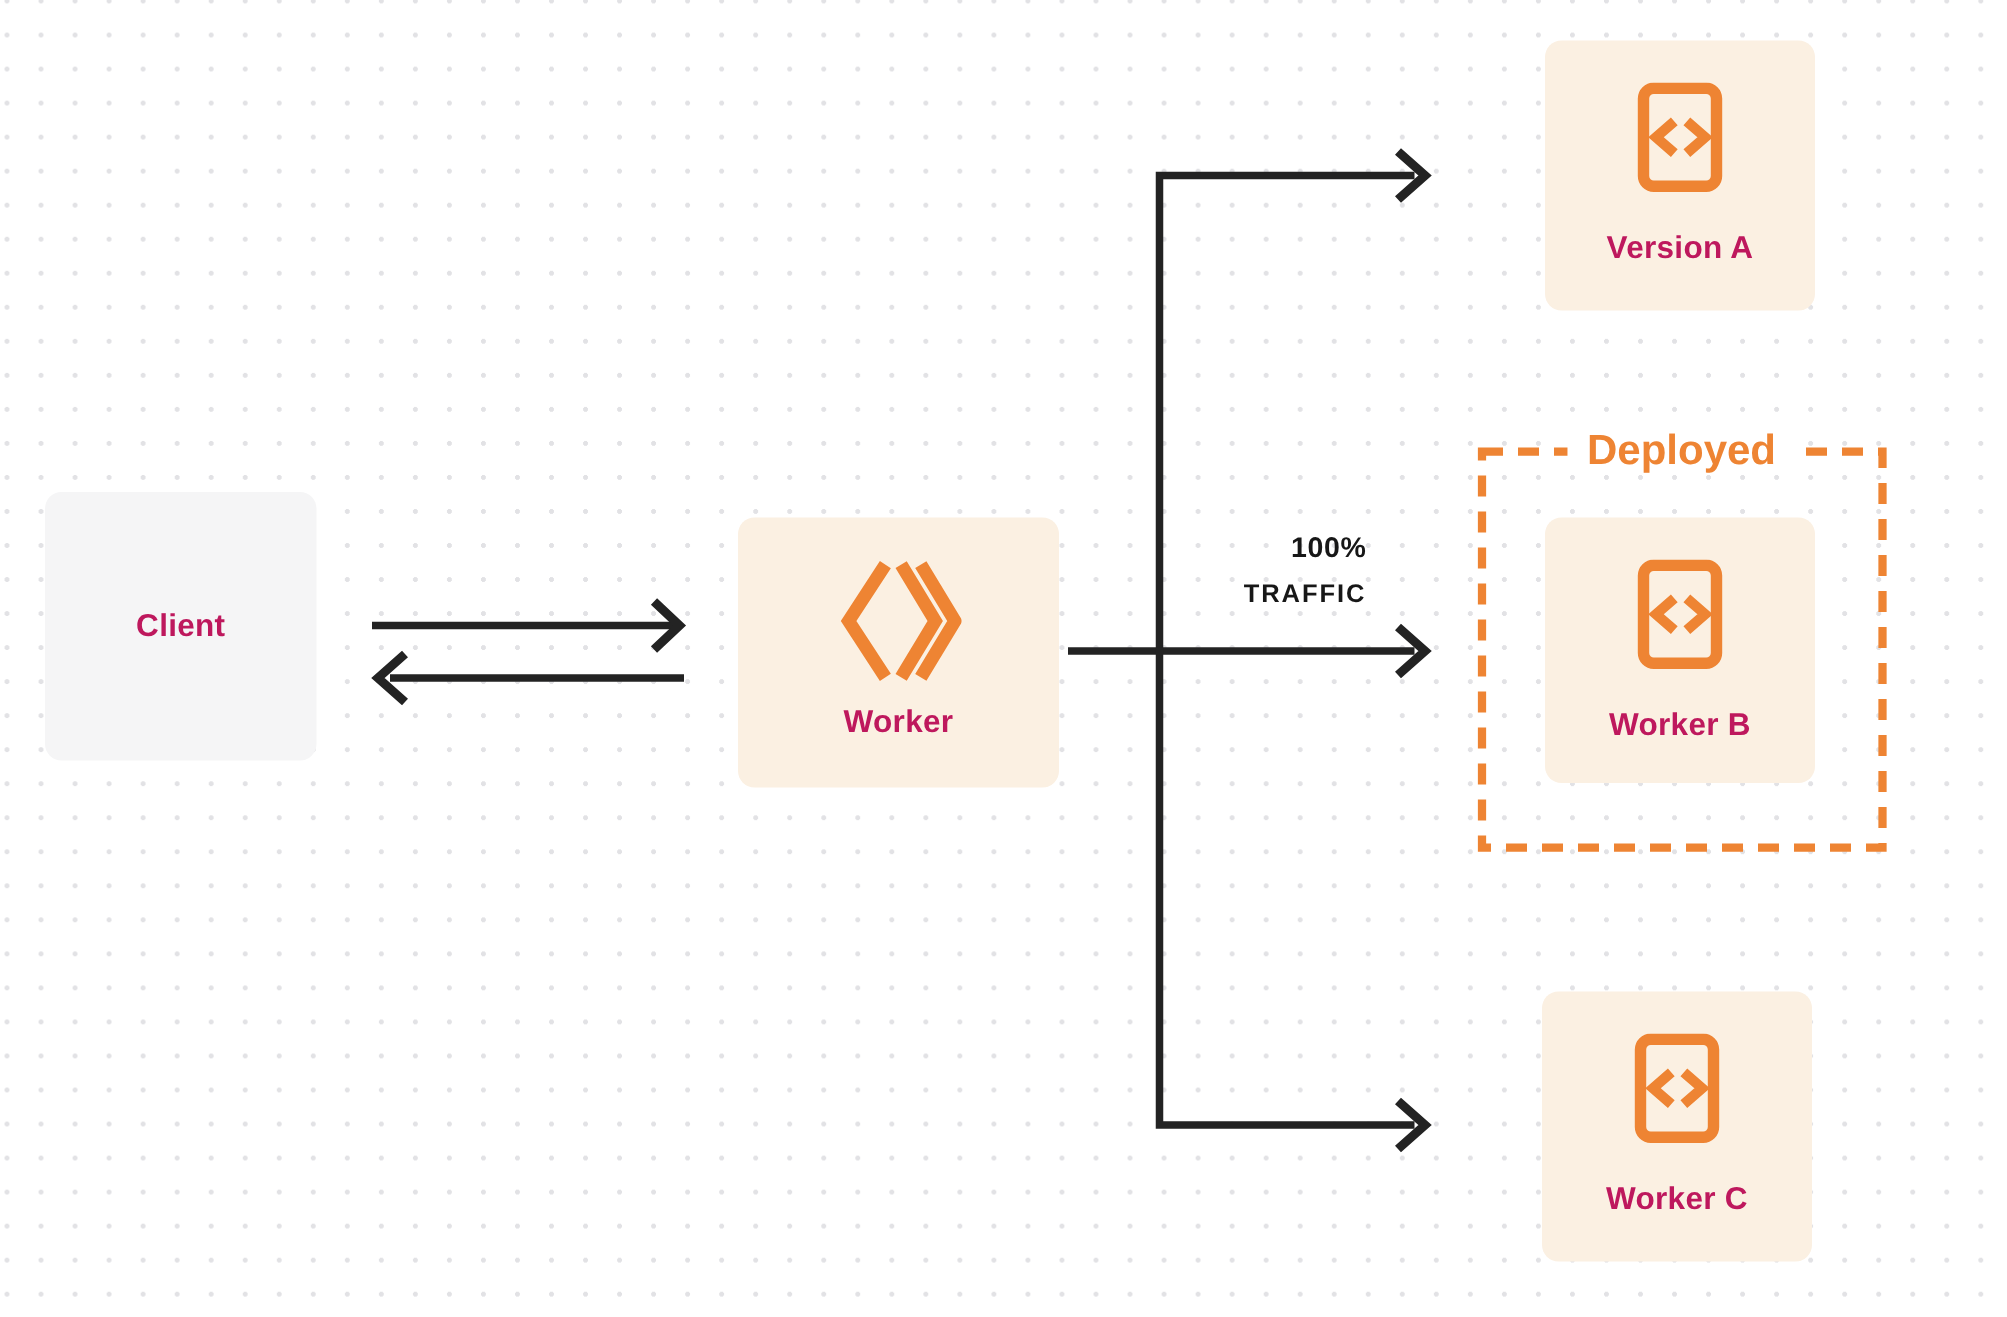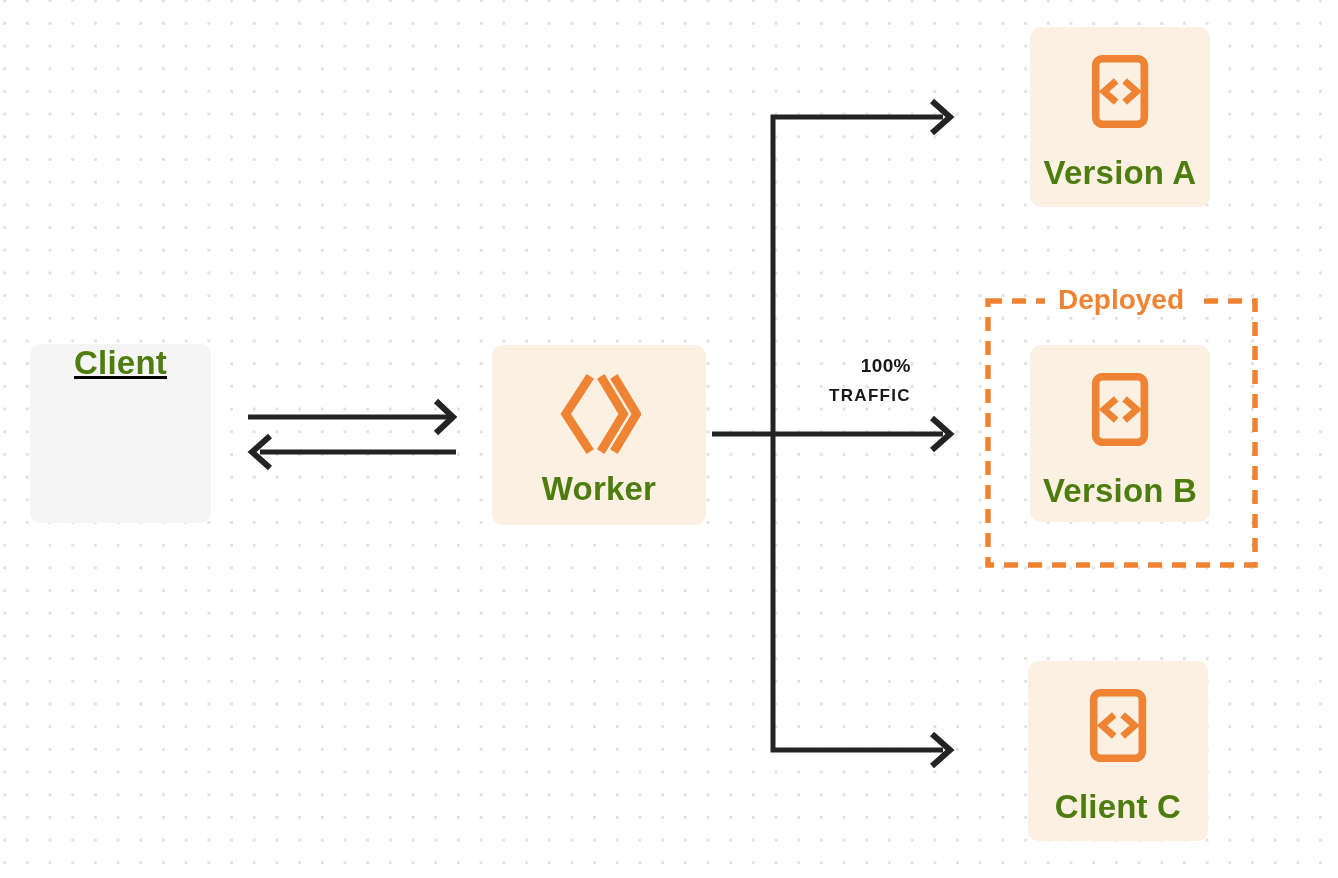--- a/index.html
+++ b/index.html
@@ -30,30 +30,30 @@
   .node {
     position: absolute;
     box-sizing: border-box;
     border-radius: 11px;
     display: flex;
     flex-direction: column;
     align-items: center;
   }
   .node .label {
     font-weight: 700;
-    font-size: 33px;
-    color: #4d7c0f;
+    font-size: 21px;
+    color: #be185d;
     letter-spacing: 0.2px;
     white-space: nowrap;
   }
   .client-node {
-    left: 30px; top: 344px;
+    left: 30px; top: 328px;
     width: 181px; height: 179px;
     background: #F5F5F6;
-    text-decoration: underline;
+    justify-content: center;
   }
   .worker-node {
     left: 492px; top: 345px;
     width: 214px; height: 180px;
     background: #FBF0E2;
     padding-top: 24px;
   }
   .worker-node .label { margin-top: 11px; }
   .version-node {
     width: 180px; height: 180px;
@@ -148,27 +148,27 @@
   </div>
 
   <div class="node version-node version-b">
     <svg width="58" height="73" viewBox="0 0 76 96" fill="none" aria-hidden="true">
       <rect x="6" y="5" width="64" height="86" rx="9" stroke="#EE8433" stroke-width="10"></rect>
       <g stroke="#EE8433" stroke-width="9" stroke-linejoin="miter" stroke-linecap="butt">
         <polyline points="33,34 17,48 33,62"></polyline>
         <polyline points="44,34 60,48 44,62"></polyline>
       </g>
     </svg>
-    <div class="label">Version B</div>
+    <div class="label">Worker B</div>
   </div>
 
   <div class="node version-node version-c">
     <svg width="58" height="73" viewBox="0 0 76 96" fill="none" aria-hidden="true">
       <rect x="6" y="5" width="64" height="86" rx="9" stroke="#EE8433" stroke-width="10"></rect>
       <g stroke="#EE8433" stroke-width="9" stroke-linejoin="miter" stroke-linecap="butt">
         <polyline points="33,34 17,48 33,62"></polyline>
         <polyline points="44,34 60,48 44,62"></polyline>
       </g>
     </svg>
-    <div class="label">Client C</div>
+    <div class="label">Worker C</div>
   </div>
 
 </div>
 
 </body></html>

